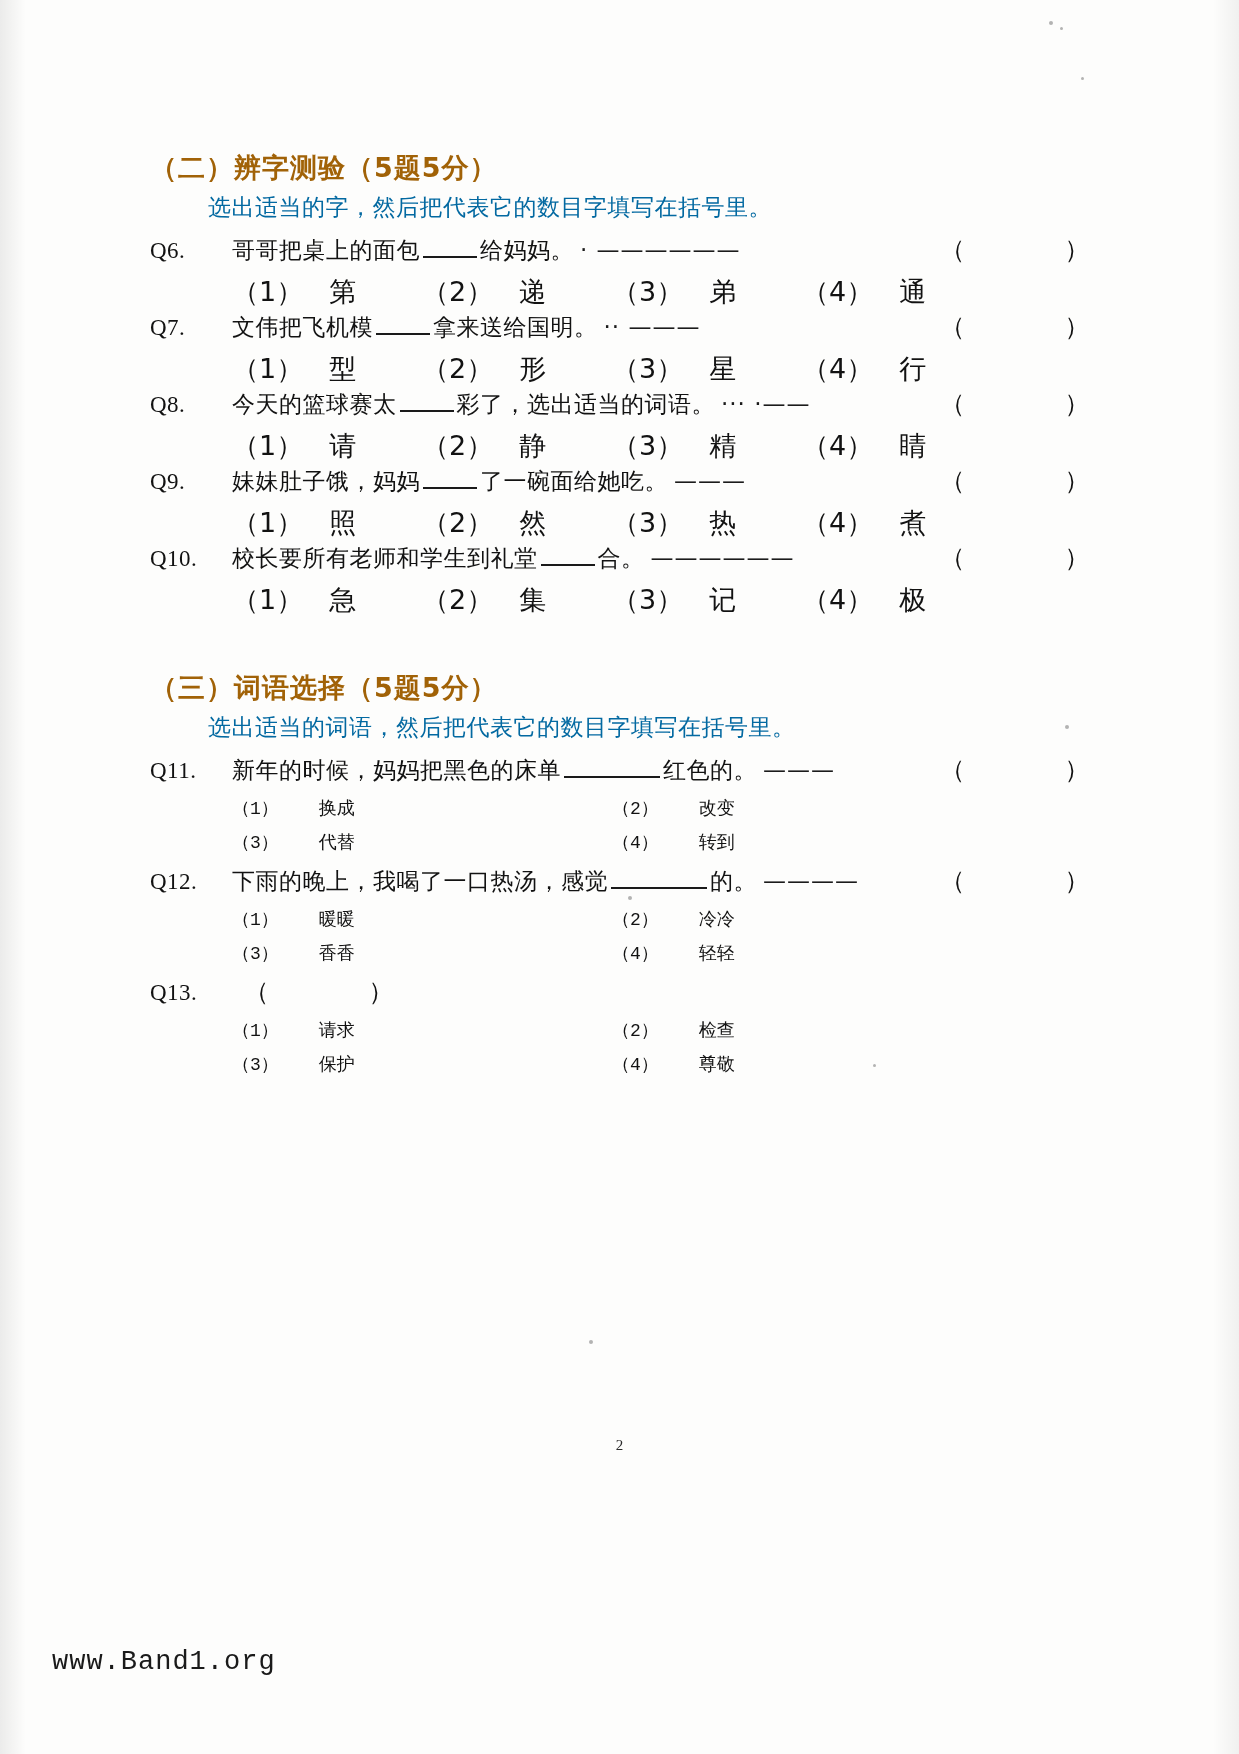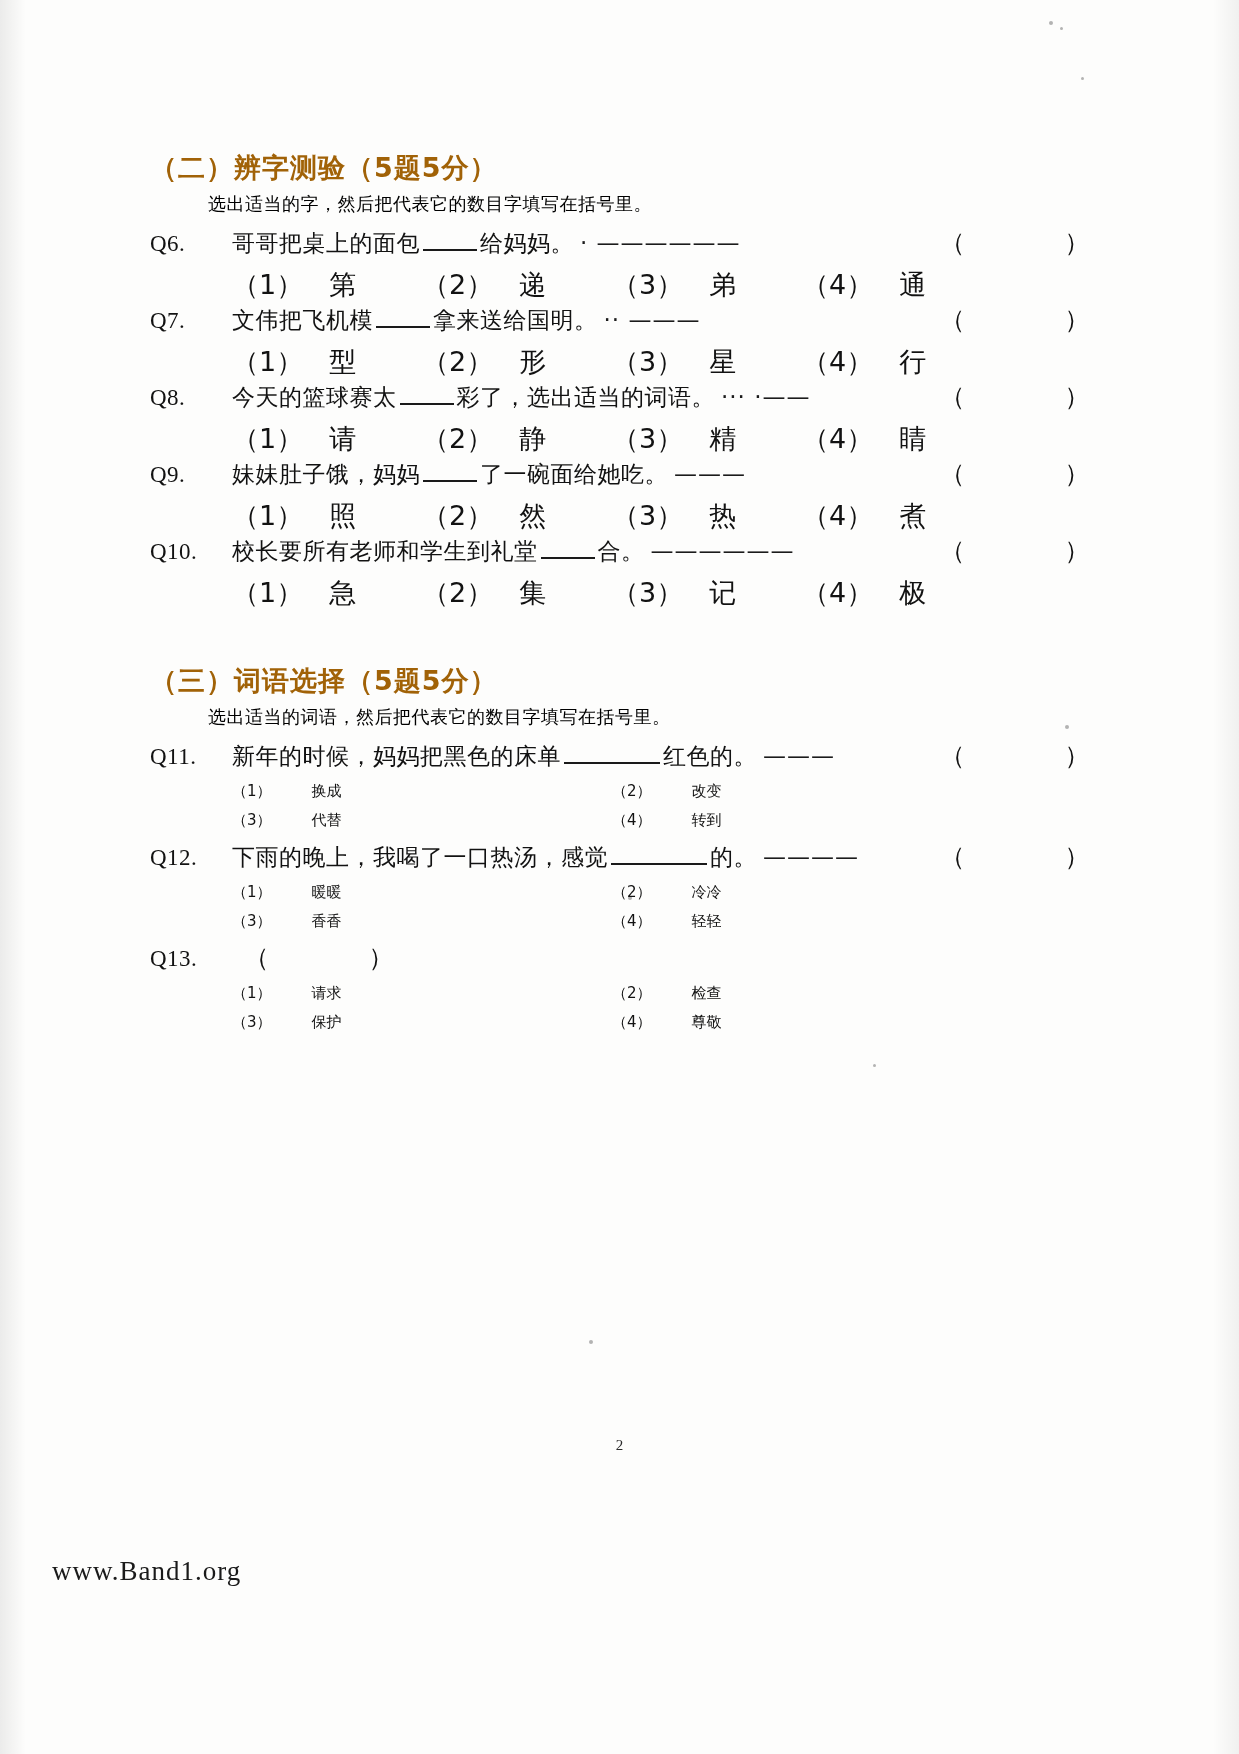--- a/index.html
+++ b/index.html
@@ -34,23 +34,23 @@
     width: 940px;
   }
   .section-head {
     font-size: 27px;
     font-weight: 700;
     letter-spacing: 1px;
     margin: 0 0 6px 0;
     color: #a16207;
   }
   .section-sub {
-    font-size: 18px;
+    font-size: 23px;
     margin: 0 0 10px 58px;
-    color: #000000;
+    color: #0369a1;
     letter-spacing: .5px;
   }
   .qblock {
   }
   .qline {
     display: flex;
     align-items: baseline;
     font-size: 23px;
     letter-spacing: .5px;
   }
@@ -95,21 +95,22 @@
   }
   .opts4 .opt {
     width: 190px;
     flex: 0 0 190px;
     white-space: nowrap;
   }
   .opts4 .opt .lbl { margin-right: 26px; }
   
   .opts2 {
     margin: 10px 0 0 82px;
-    font-size: 15px;
+    font-size: 18px;
+    font-family: Liberation Mono, monospace;
   }
   .opts2 .row {
     display: flex;
     margin-bottom: 10px;
   }
   .opts2 .opt {
     width: 380px;
     flex: 0 0 380px;
     white-space: nowrap;
   }
@@ -123,23 +124,23 @@
     right: 0;
     top: 1437px;
     text-align: center;
     font-size: 15px;
     color: #2a2a2a;
     font-family: "Liberation Serif", serif;
   }
   .watermark {
     position: absolute;
     left: 52px;
-    top: 1556px;
+    top: 1647px;
     font-size: 27px;
-    font-family: Liberation Serif, serif;
+    font-family: Liberation Mono, monospace;
     color: #1a1a1a;
     letter-spacing: 1px;
   }
   .edge-shadow {
     position: absolute;
     top: 0;
     bottom: 0;
     width: 26px;
     pointer-events: none;
   }

